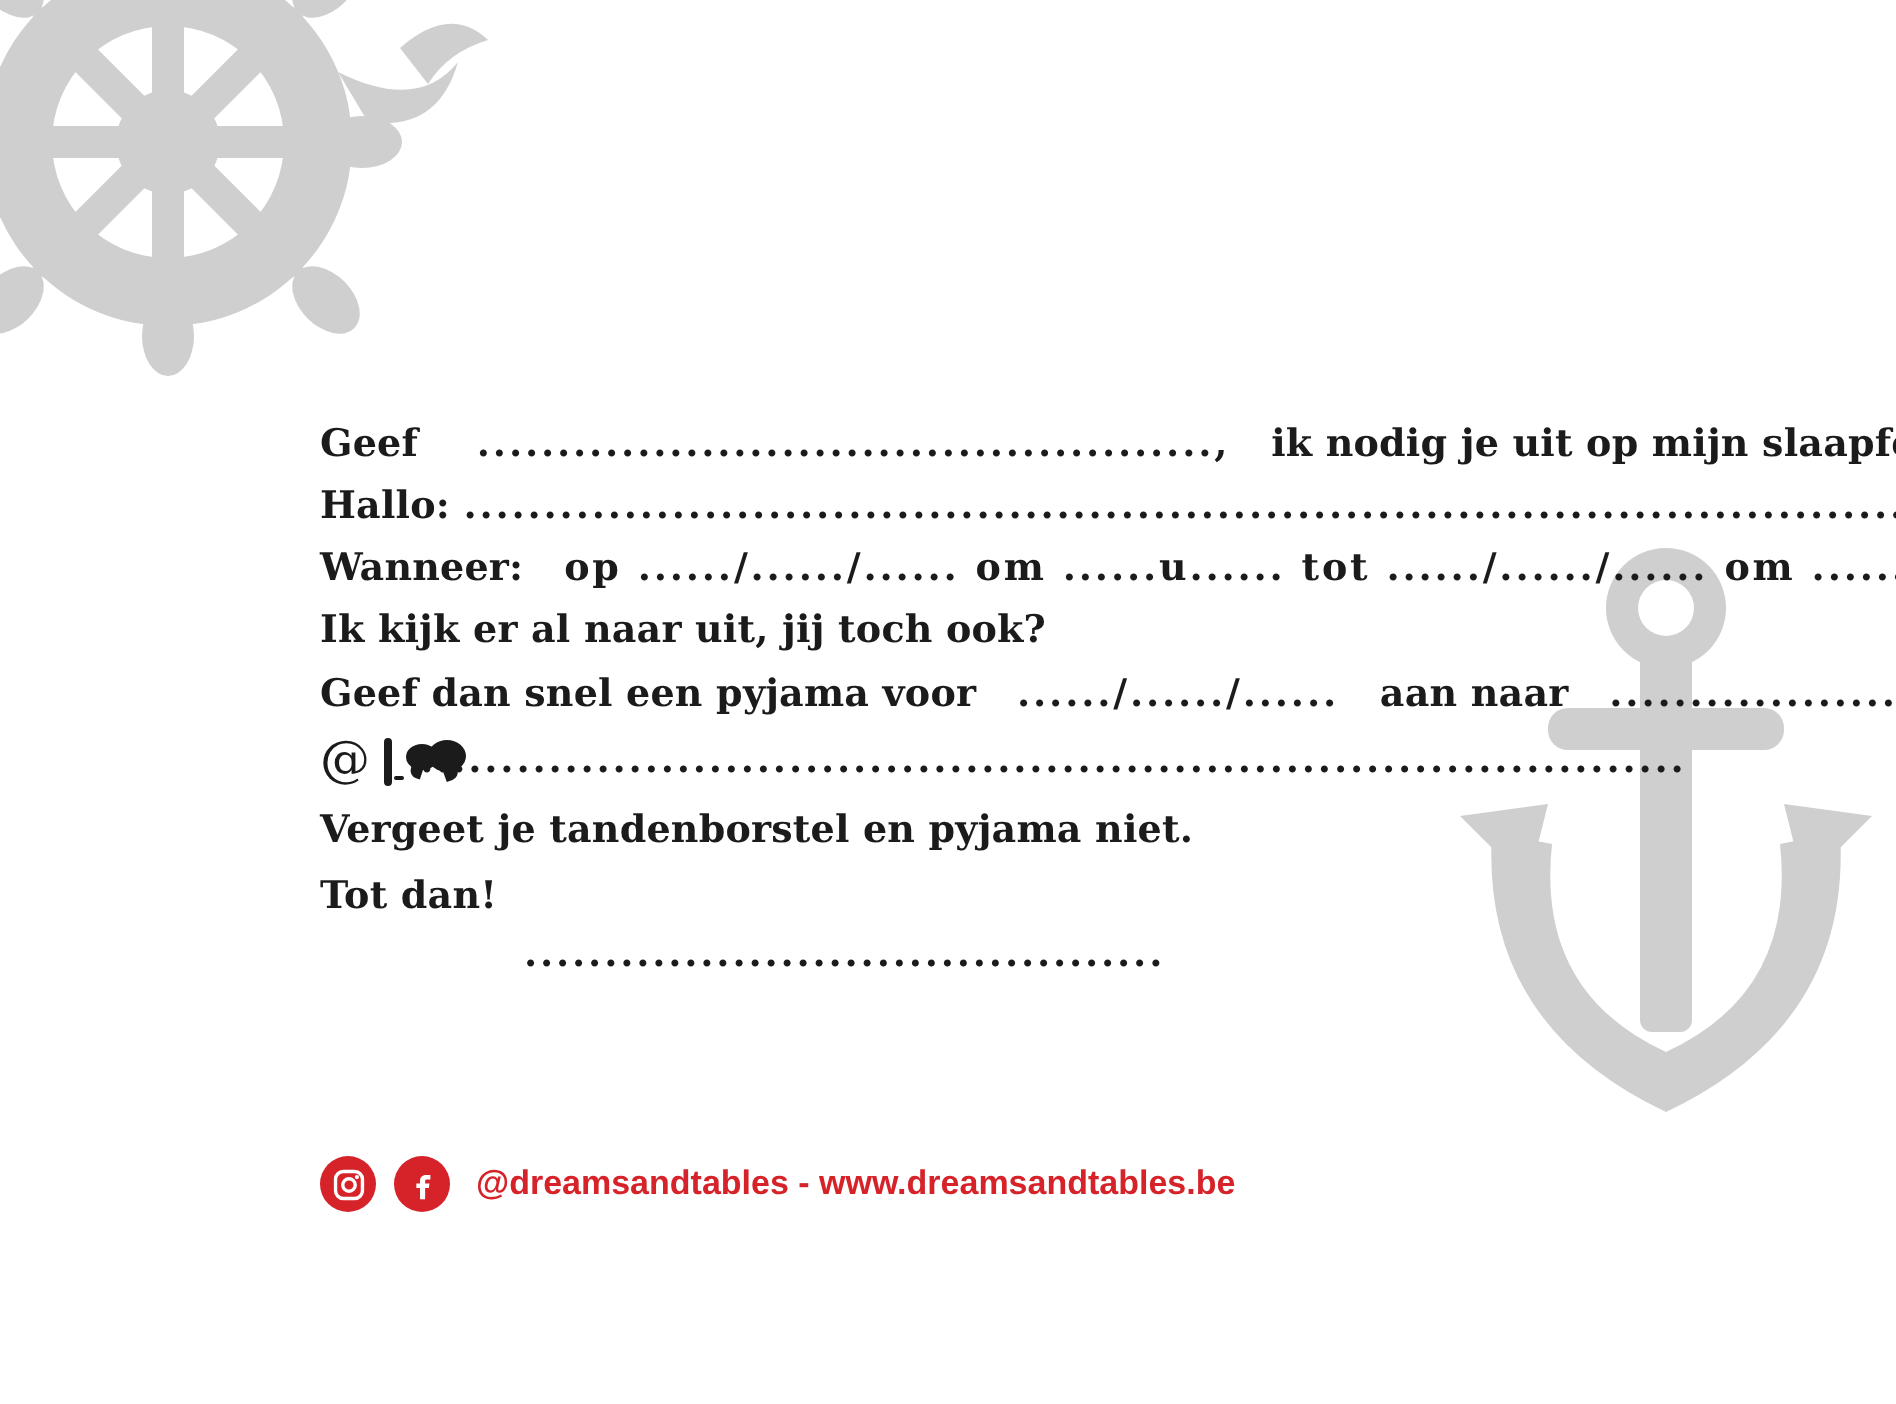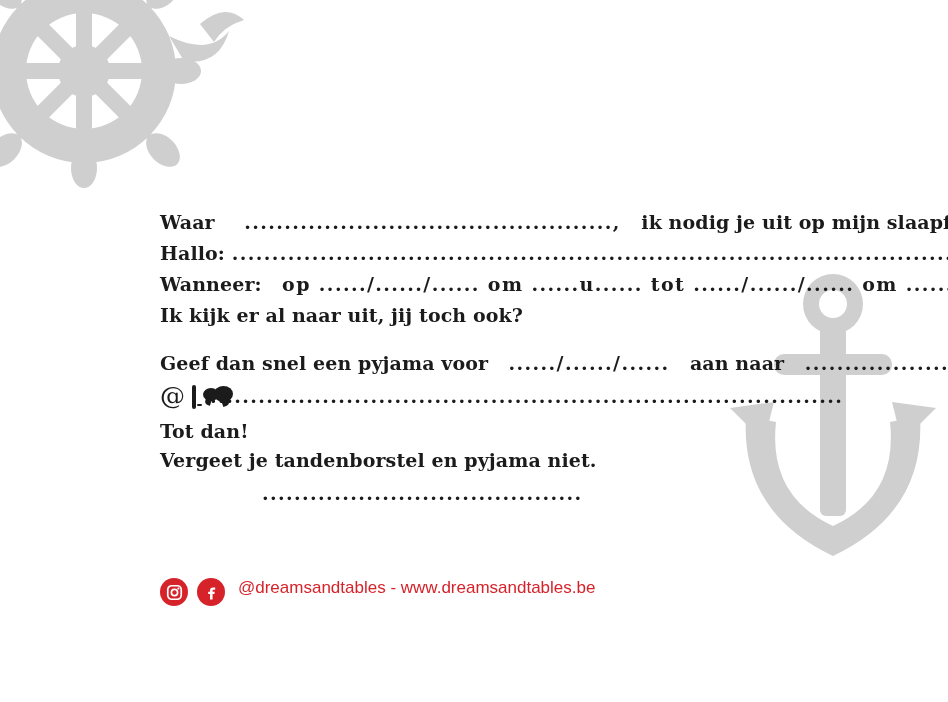--- a/index.html
+++ b/index.html
@@ -53,21 +53,21 @@
     font-family: "DejaVu Serif", serif;
     font-weight: bold;
     letter-spacing: 1.4px;
   }
   .spacer-sm { display: inline-block; width: 16px; }
   .spacer-xs { display: inline-block; width: 7px; }
 
   #line-hallo { margin-bottom: 12px; }
   #line-waar { margin-bottom: 12px; }
   #line-wanneer { margin-bottom: 12px; }
-  #line-kijk { margin-bottom: 29px; }
+  #line-kijk { margin-bottom: 13px; }
   #line-seintje { margin-bottom: 11px; }
   #line-contact {
     margin-bottom: 13px;
     display: flex;
     align-items: center;
     gap: 7px;
   }
   #line-contact .at {
     font-family: "DejaVu Serif", serif;
     font-size: 25px;
@@ -150,22 +150,23 @@
     padding-left: 102px;
     font-size: 19px;
   }
 
   
   #footer {
     position: absolute;
     left: 160px;
     top: 578px;
     display: flex;
-    align-items: flex-start;
+    align-items: center;
     gap: 9px;
+    font-weight: bold;
   }
   .social {
     width: 28px;
     height: 28px;
     border-radius: 50%;
     background: #d6232a;
     display: flex;
     align-items: center;
     justify-content: center;
     flex: none;
@@ -226,21 +227,21 @@
         <path d="M18 148 q -6 96 87 140 q 93 -44 87 -140 l -30 6 q 8 74 -57 104 q -65 -30 -57 -104 z"></path>
         <path d="M2 140 l 44 -6 l -10 40 z"></path>
         <path d="M208 140 l -44 -6 l 10 40 z"></path>
       </g>
     </svg>
   </div>
 
   <div id="invite">
 
     <div class="line" id="line-hallo">
-      <span>Waar</span>
+      <span>Geef</span>
       <span class="spacer-sm"></span>
       <span class="dots">..............................................,</span>
       <span class="spacer-xs"></span>
       <span>ik nodig je uit op mijn slaapfeestje!</span>
     </div>
 
     <div class="line" id="line-waar">
       <span>Hallo:</span>
       <span class="dots">.................................................................................................</span>
     </div>
@@ -266,23 +267,23 @@
     <div class="line" id="line-contact">
       <span class="at">@</span>
       <span class="glyph-phone"></span>
       <span class="glyph-chat">
         <span class="b1"></span>
           <span class="b2"></span>
       </span>
       <span class="dots tail-dots">...............................................................................</span>
     </div>
 
+    <div class="line" id="line-vergeet">Vergeet je tandenborstel en pyjama niet.</div>
+
     <div class="line" id="line-totdan">Tot dan!</div>
-
-    <div class="line" id="line-vergeet">Vergeet je tandenborstel en pyjama niet.</div>
 
     <div class="line dots" id="line-signature">........................................</div>
   </div>
 
   <div id="footer">
     <span class="social">
       <svg width="17" height="17" viewBox="0 0 24 24">
         <rect x="2.5" y="2.5" width="19" height="19" rx="5.5" fill="none" stroke="#ffffff" stroke-width="2.4"></rect>
         <circle cx="12" cy="12" r="4.4" fill="none" stroke="#ffffff" stroke-width="2.4"></circle>
         <circle cx="17.6" cy="6.4" r="1.5" fill="#ffffff"></circle>

